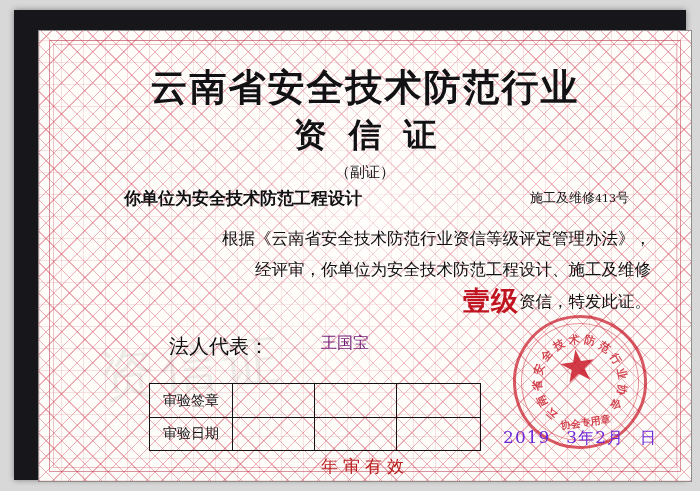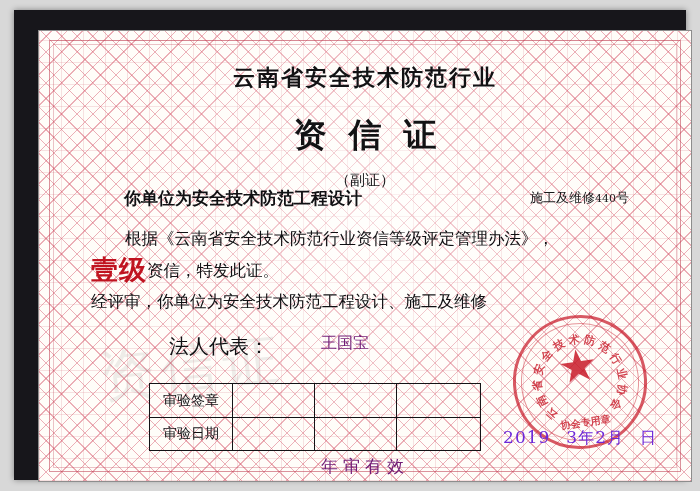--- a/index.html
+++ b/index.html
@@ -51,52 +51,52 @@
 
   .content{position:absolute;left:0;top:0;right:0;bottom:0;}
 
   .title1,.title2{
     text-align:center;color:#121214;
     font-family:"DejaVu Serif","Liberation Serif",serif;
     font-weight:bold;
   }
   .title1{
     position:absolute;left:0;right:0;top:32px;
-    font-size:22px;letter-spacing:2px;
+    font-size:37px;letter-spacing:2px;
     text-shadow:0 1px 0 rgba(255,255,255,.6);
   }
   .title2{
     position:absolute;left:0;right:0;top:82px;
     font-size:33px;letter-spacing:22px;
     padding-left:22px;
   }
   .subtitle{
     position:absolute;left:0;right:0;top:132px;text-align:center;
     font-size:15px;color:#1a1a1c;
     font-family:"DejaVu Serif","Liberation Serif",serif;
-    margin-top:8px;
   }
   .row-meta{
     position:absolute;left:60px;right:40px;top:156px;height:24px;
   }
   .company{
     position:absolute;left:25px;top:0;
     font-size:17px;font-weight:bold;color:#101013;
     font-family:"DejaVu Serif","Liberation Serif",serif;
   }
   .serial{
     position:absolute;right:22px;top:2px;
     font-size:13px;color:#18181a;
     font-family:"DejaVu Serif","Liberation Serif",serif;
   }
   .serial .num{font-size:11px;}
   .body-text{
     position:absolute;left:52px;right:40px;top:192px;
     font-size:16.5px;line-height:31px;color:#101013;
     font-family:"DejaVu Serif","Liberation Serif",serif;
+    text-align:right;
   }
   .body-text .indent{display:inline-block;width:34px;}
   .grade{
     color:#c01320;font-size:27px;font-weight:bold;
     letter-spacing:1px;vertical-align:-3px;
     font-family:"DejaVu Serif","Liberation Serif",serif;
   }
   .legal-row{
     position:absolute;left:130px;top:302px;
     font-size:20px;color:#101013;
@@ -174,21 +174,21 @@
   .date-line{
     position:absolute;right:34px;top:396px;
     font-size:16px;color:#6d28d9;
     font-family:"DejaVu Serif","Liberation Serif",serif;
     letter-spacing:1px;
   }
   .date-line .v{font-size:17px;}
   .date-line .sp{display:inline-block;width:16px;}
   .footer{
     position:absolute;left:0;right:0;top:424px;text-align:center;
-    font-size:17px;letter-spacing:5px;color:#701a75;
+    font-size:17px;letter-spacing:5px;color:#b91c1c;
     font-family:"DejaVu Serif","Liberation Serif",serif;
   }
   
   .watermark{
     position:absolute;left:60px;top:300px;
     font-size:56px;color:rgba(120,120,120,.13);
     font-family:"DejaVu Serif","Liberation Serif",serif;
     transform:rotate(-6deg);letter-spacing:6px;
     pointer-events:none;
   }
@@ -206,28 +206,28 @@
 
         <div class="watermark">资信证</div>
 
         <div class="title1">云南省安全技术防范行业</div>
         <div class="title2">资信证</div>
         <div class="subtitle">（副证）</div>
 
         <div class="row-meta">
           <div class="company">你单位为安全技术防范工程设计</div>
           <div class="serial">
-            <span>施工及维修</span><span class="num">440</span><span>号</span>
+            <span>施工及维修</span><span class="num">413</span><span>号</span>
           </div>
         </div>
 
         <div class="body-text">
           <div><span class="indent"></span><span>根据《云南省安全技术防范行业资信等级评定管理办法》，</span></div>
+          <div>经评审，你单位为安全技术防范工程设计、施工及维修</div>
           <div><span class="grade">壹级</span><span>资信，特发此证。</span></div>
-          <div>经评审，你单位为安全技术防范工程设计、施工及维修</div>
         </div>
 
         <div class="legal-row">法人代表：</div>
         <div class="legal-name">王国宝</div>
 
         <div class="seal">
           <div class="seal-text">
               <span style="color: rgb(200, 25, 40); opacity: 0.8; transform: rotate(-130deg) translate(-50%, -50px);">云</span>
               <span style="color: rgb(200, 25, 40); opacity: 0.8; transform: rotate(-108.333deg) translate(-50%, -50px);">南</span>
               <span style="color: rgb(200, 25, 40); opacity: 0.8; transform: rotate(-86.6667deg) translate(-50%, -50px);">省</span>

